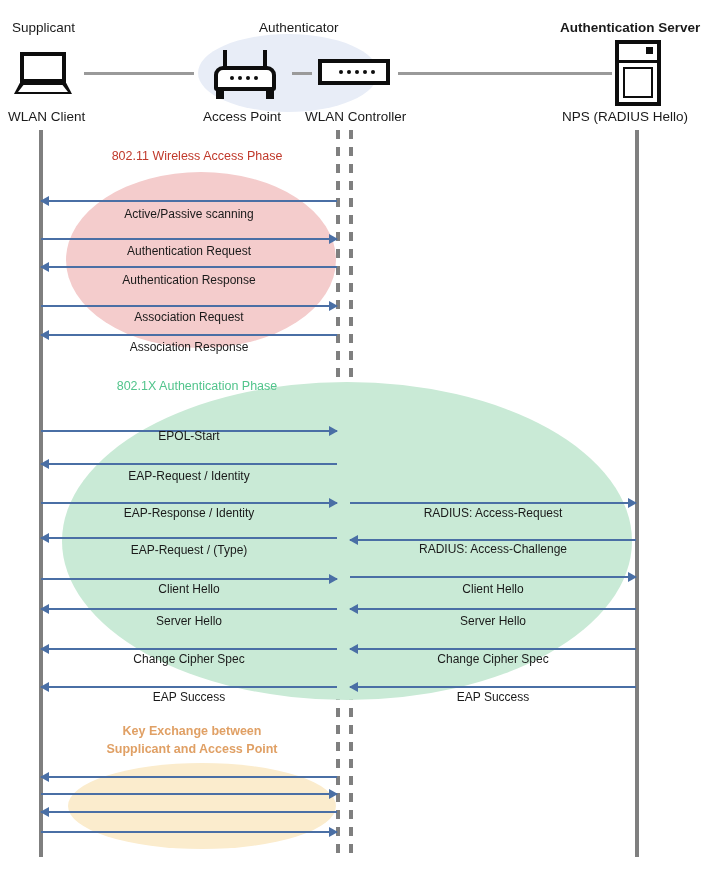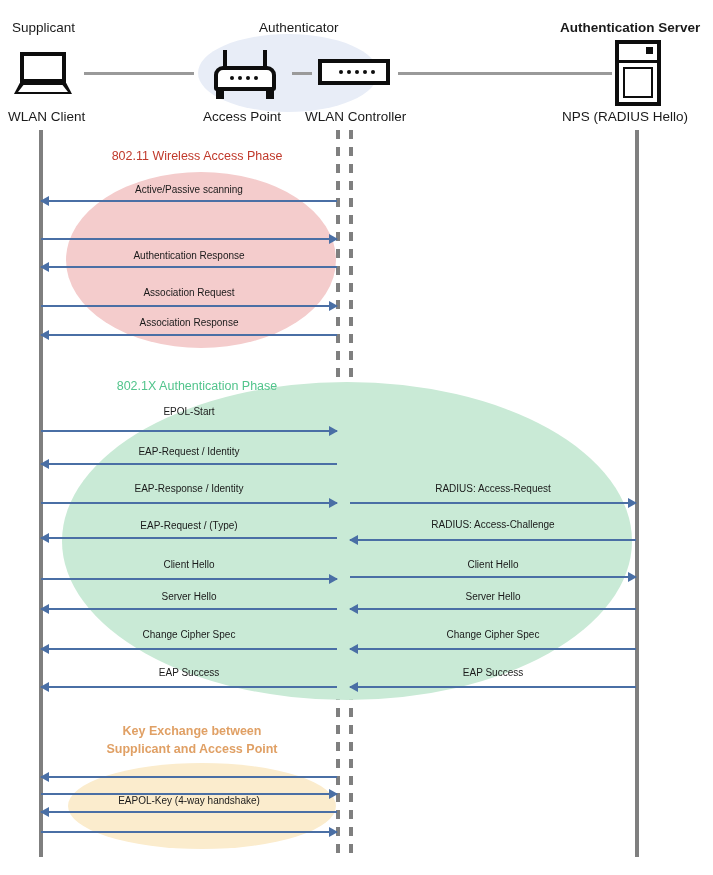--- a/index.html
+++ b/index.html
@@ -106,23 +106,24 @@
   .msg{position:absolute;height:2px;}
   .msg .shaft{position:absolute;left:0;top:0;height:2px;width:100%;background:#4a6fa5;}
   .msg .head{
     position:absolute;top:-4px;width:0;height:0;
     border-top:5px solid transparent;border-bottom:5px solid transparent;
   }
   .msg.right .head{right:-1px;border-left:9px solid #4a6fa5;}
   .msg.left  .head{left:-1px;border-right:9px solid #4a6fa5;}
   .msg-lbl{
     position:absolute;
-    font-size:10px;color:#1a1a1a;
+    font-size:12px;color:#1a1a1a;
     text-align:center;white-space:nowrap;
     line-height:1;
+    margin-top:23px;
   }
 </style>
 </head>
 <body>
 
 <div id="canvas">
 
   <div class="auth-blob"></div>
 
   <div class="link-line" style="left:84px;top:72px;width:110px;"></div>
@@ -193,20 +194,21 @@
   <div class="msg left" style="left:41px;top:200px;width:296px;">
       <div class="shaft"></div>
       <div class="head"></div>
     </div>
   <div class="msg-lbl" style="left:41px;top:185px;width:296px;">Active/Passive scanning</div>
 
   <div class="msg right" style="left:41px;top:238px;width:296px;">
       <div class="shaft"></div>
       <div class="head"></div>
     </div>
+  <div class="msg-lbl" style="left:41px;top:222px;width:296px;">Authentication Request</div>
 
   <div class="msg left" style="left:41px;top:266px;width:296px;">
       <div class="shaft"></div>
       <div class="head"></div>
     </div>
   <div class="msg-lbl" style="left:41px;top:251px;width:296px;">Authentication Response</div>
 
   <div class="msg right" style="left:41px;top:305px;width:296px;">
       <div class="shaft"></div>
       <div class="head"></div>
@@ -268,21 +270,20 @@
   <div class="msg-lbl" style="left:41px;top:668px;width:296px;">EAP Success</div>
 
   <div class="msg left" style="left:41px;top:776px;width:296px;">
       <div class="shaft"></div>
       <div class="head"></div>
     </div>
   <div class="msg right" style="left:41px;top:793px;width:296px;">
       <div class="shaft"></div>
       <div class="head"></div>
     </div>
-  <div class="msg-lbl" style="left:41px;top:796px;width:296px;">EAPOL-Key (4-way handshake)</div>
   <div class="msg left" style="left:41px;top:811px;width:296px;">
       <div class="shaft"></div>
       <div class="head"></div>
     </div>
   <div class="msg right" style="left:41px;top:831px;width:296px;">
       <div class="shaft"></div>
       <div class="head"></div>
     </div>
 
   <div class="msg right" style="left:350px;top:502px;width:286px;">

